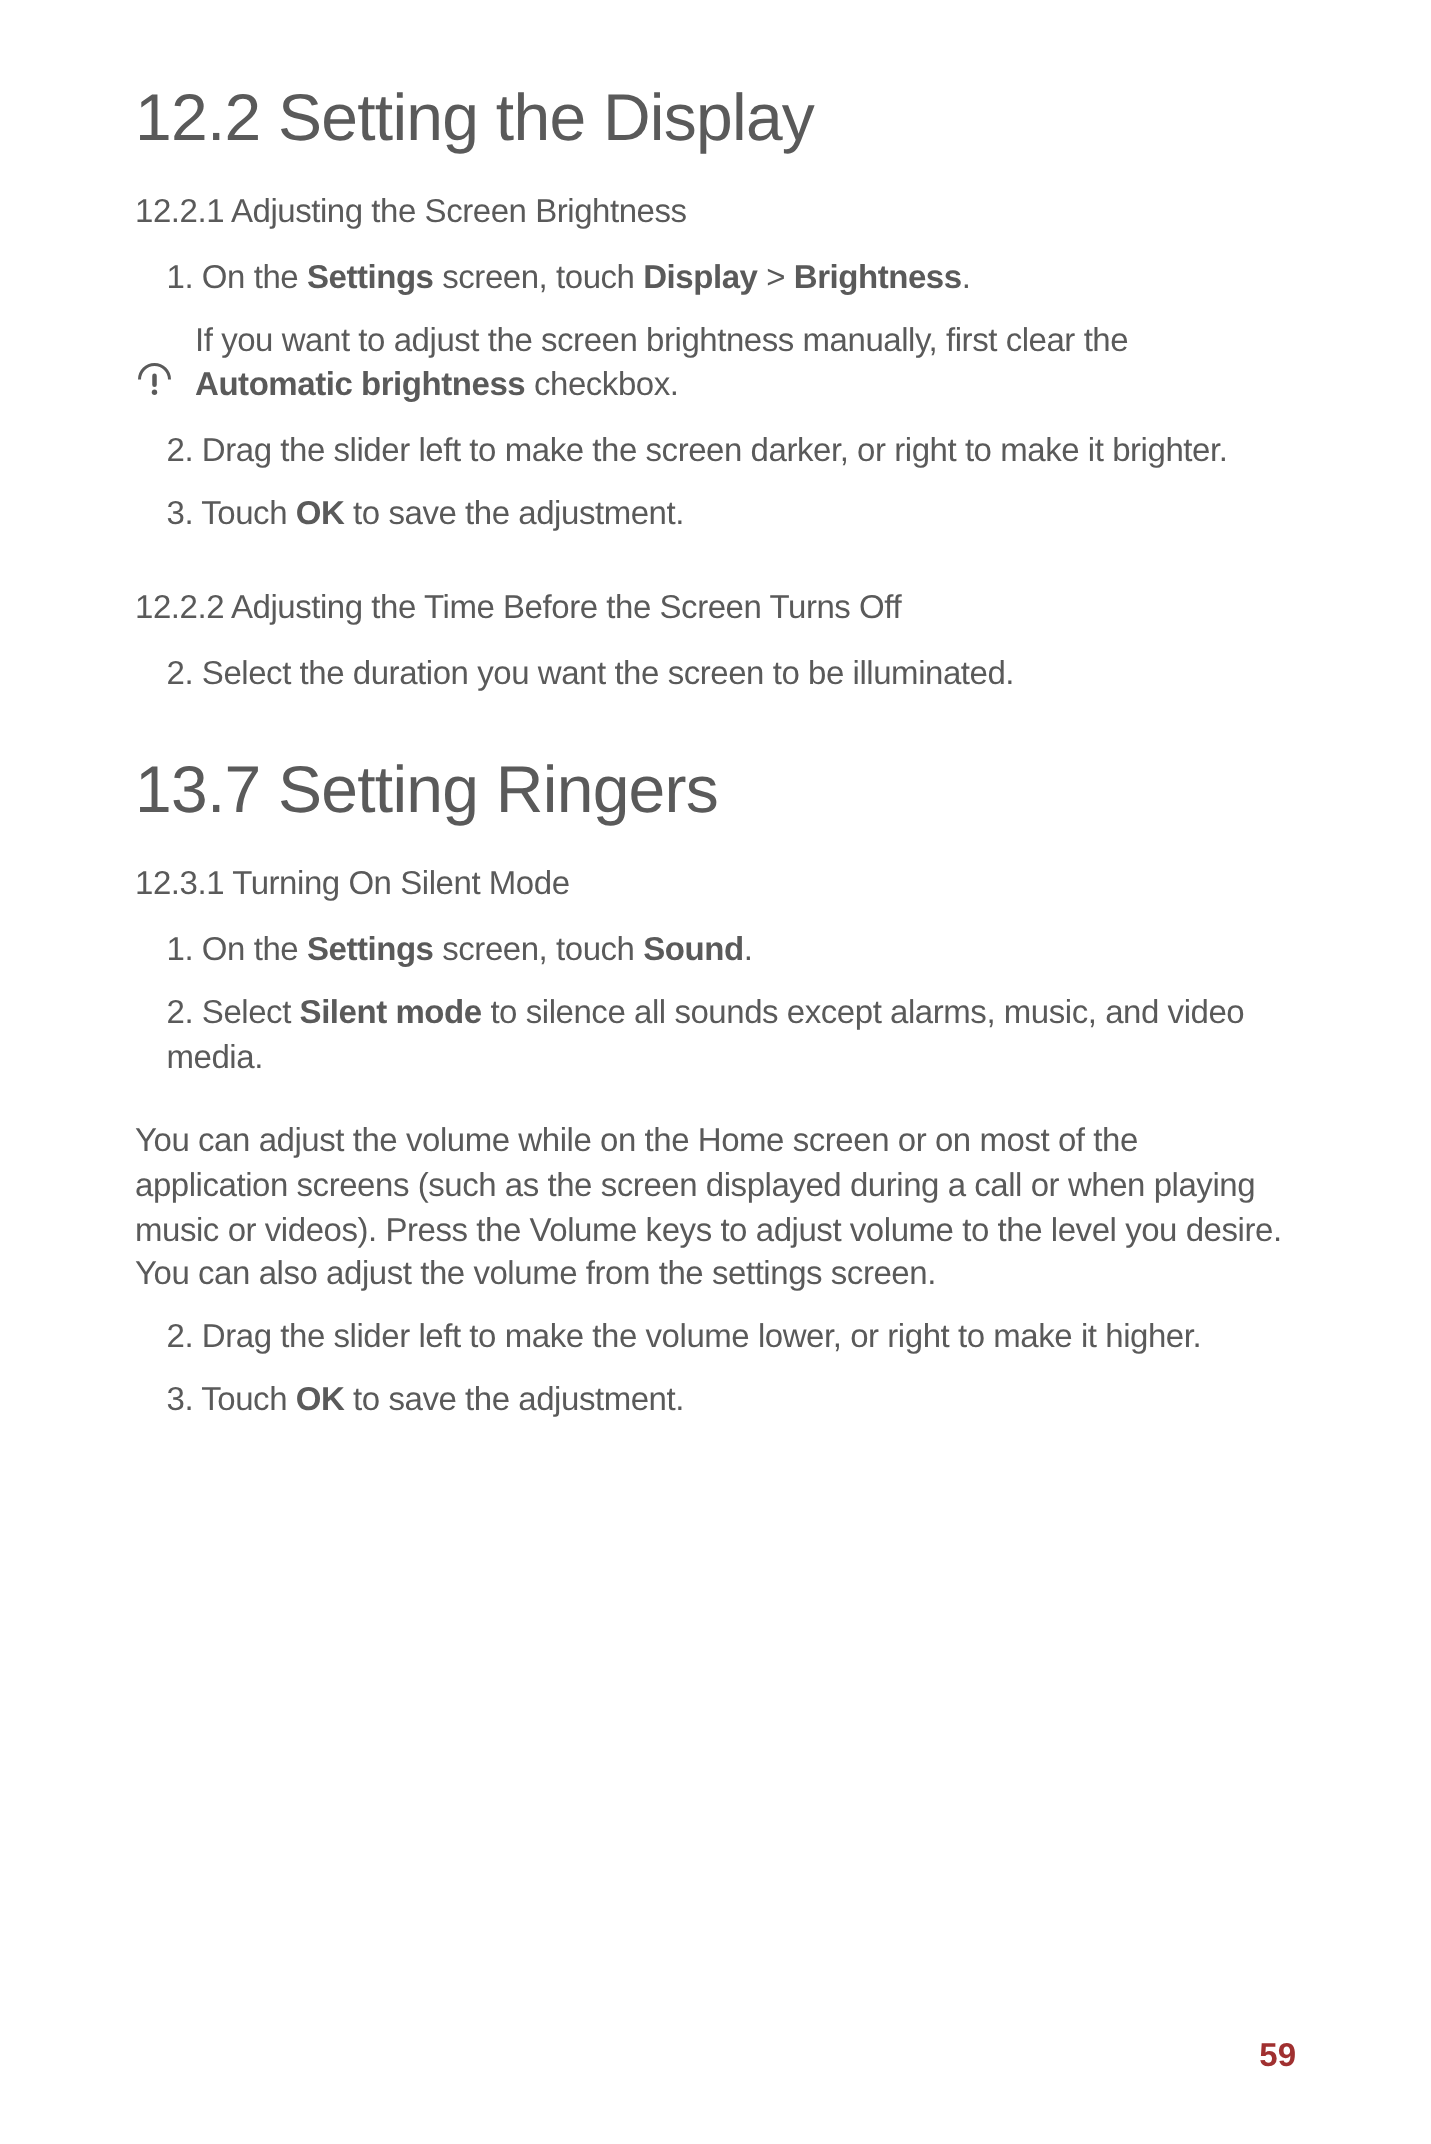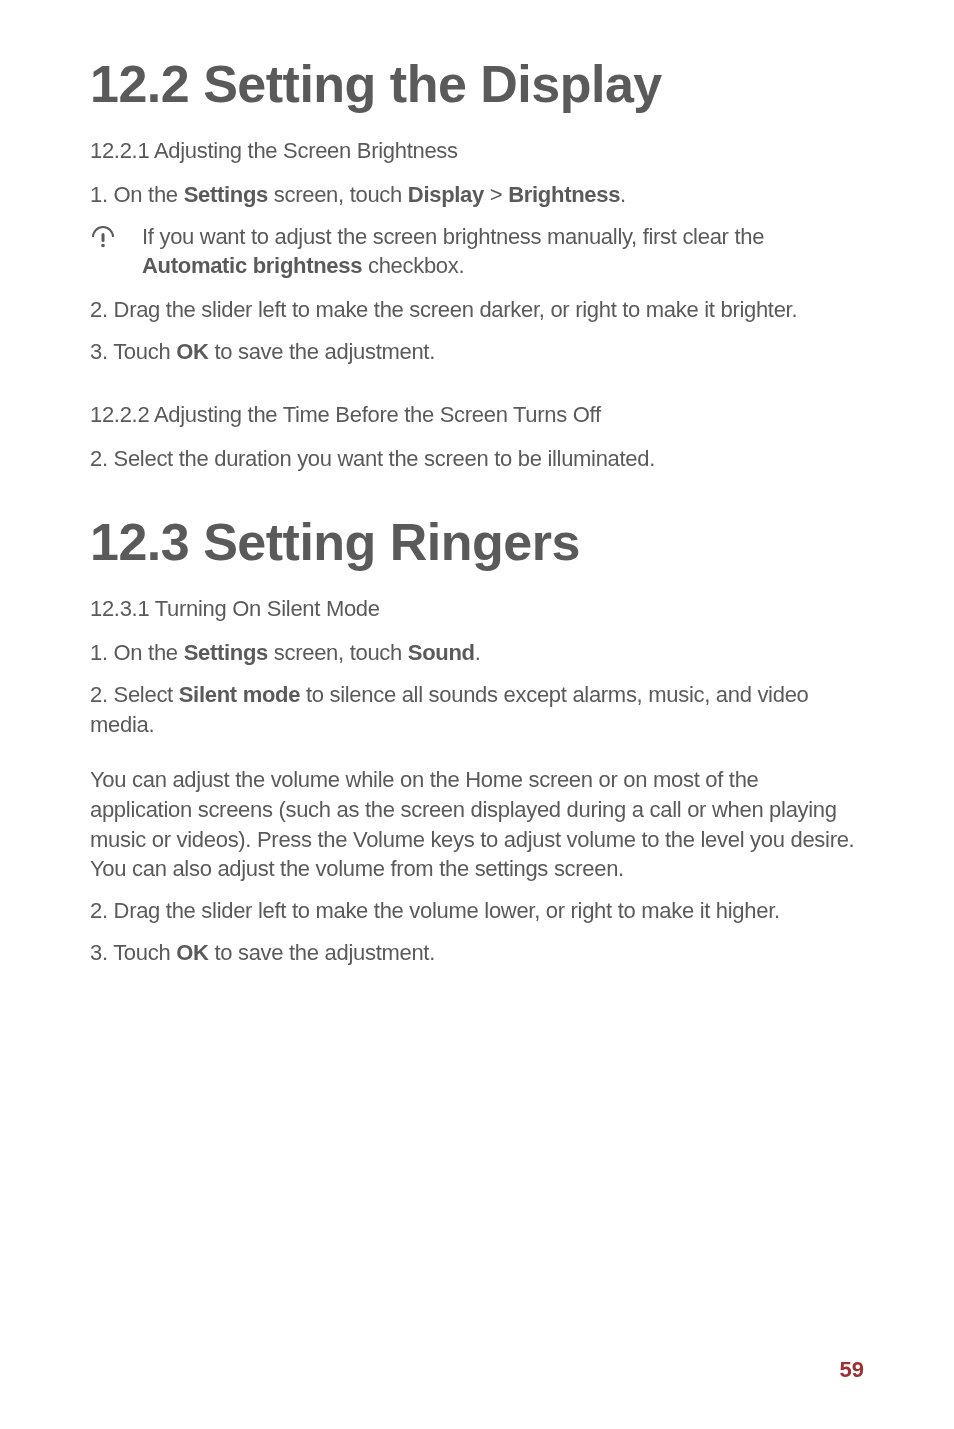--- a/index.html
+++ b/index.html
@@ -15,22 +15,22 @@
     color: #5a5a5a;
     font-weight: 400;
   }
   .page {
     padding: 54px 90px 40px 90px;
     width: 100%;
     height: 100%;
     position: relative;
   }
   .h1 {
-    font-size: 52px;
-    font-weight: 700;
+    font-size: 44px;
+    font-weight: 400;
     color: #5a5a5a;
     margin-bottom: 24px;
     letter-spacing: -0.5px;
   }
   .h2 {
     font-size: 22px;
     font-weight: 400;
     color: #5a5a5a;
     margin-top: 10px;
     margin-bottom: 16px;
@@ -38,25 +38,26 @@
   }
   .bodytext, .listitem {
     font-size: 22px;
     line-height: 1.35;
     color: #5a5a5a;
     margin-bottom: 12px;
     letter-spacing: -0.3px;
   }
   .listitem {
     padding-left: 0;
+    margin-left: 21px;
   }
   .note {
     display: flex;
-    align-items: flex-start;
-    gap: 26px;
+    align-items: flex-end;
+    gap: 14px;
     margin: 8px 0 14px 0;
     padding-left: 0;
   }
   .note-icon {
     flex: 0 0 auto;
     margin-top: 2px;
   }
   .note-text {
     font-size: 22px;
     line-height: 1.35;
@@ -114,21 +115,21 @@
   <div class="spacer-md"></div>
 
   <div class="h2">12.2.2  Adjusting the Time Before the Screen Turns Off</div>
 
 
 
   <div class="listitem">2. Select the duration you want the screen to be illuminated.</div>
 
   <div class="spacer-lg"></div>
 
-  <div class="h1">12.3  Setting Ringers</div>
+  <div class="h1">13.7  Setting Ringers</div>
 
   <div class="h2">12.3.1  Turning On Silent Mode</div>
 
   <div class="listitem">
     <span>1. On the </span><span class="bold">Settings</span><span> screen, touch </span><span class="bold">Sound</span><span>.</span>
   </div>
 
   <div class="listitem">
     <span>2. Select </span><span class="bold">Silent mode</span><span> to silence all sounds except alarms, music, and video media.</span>
   </div>

